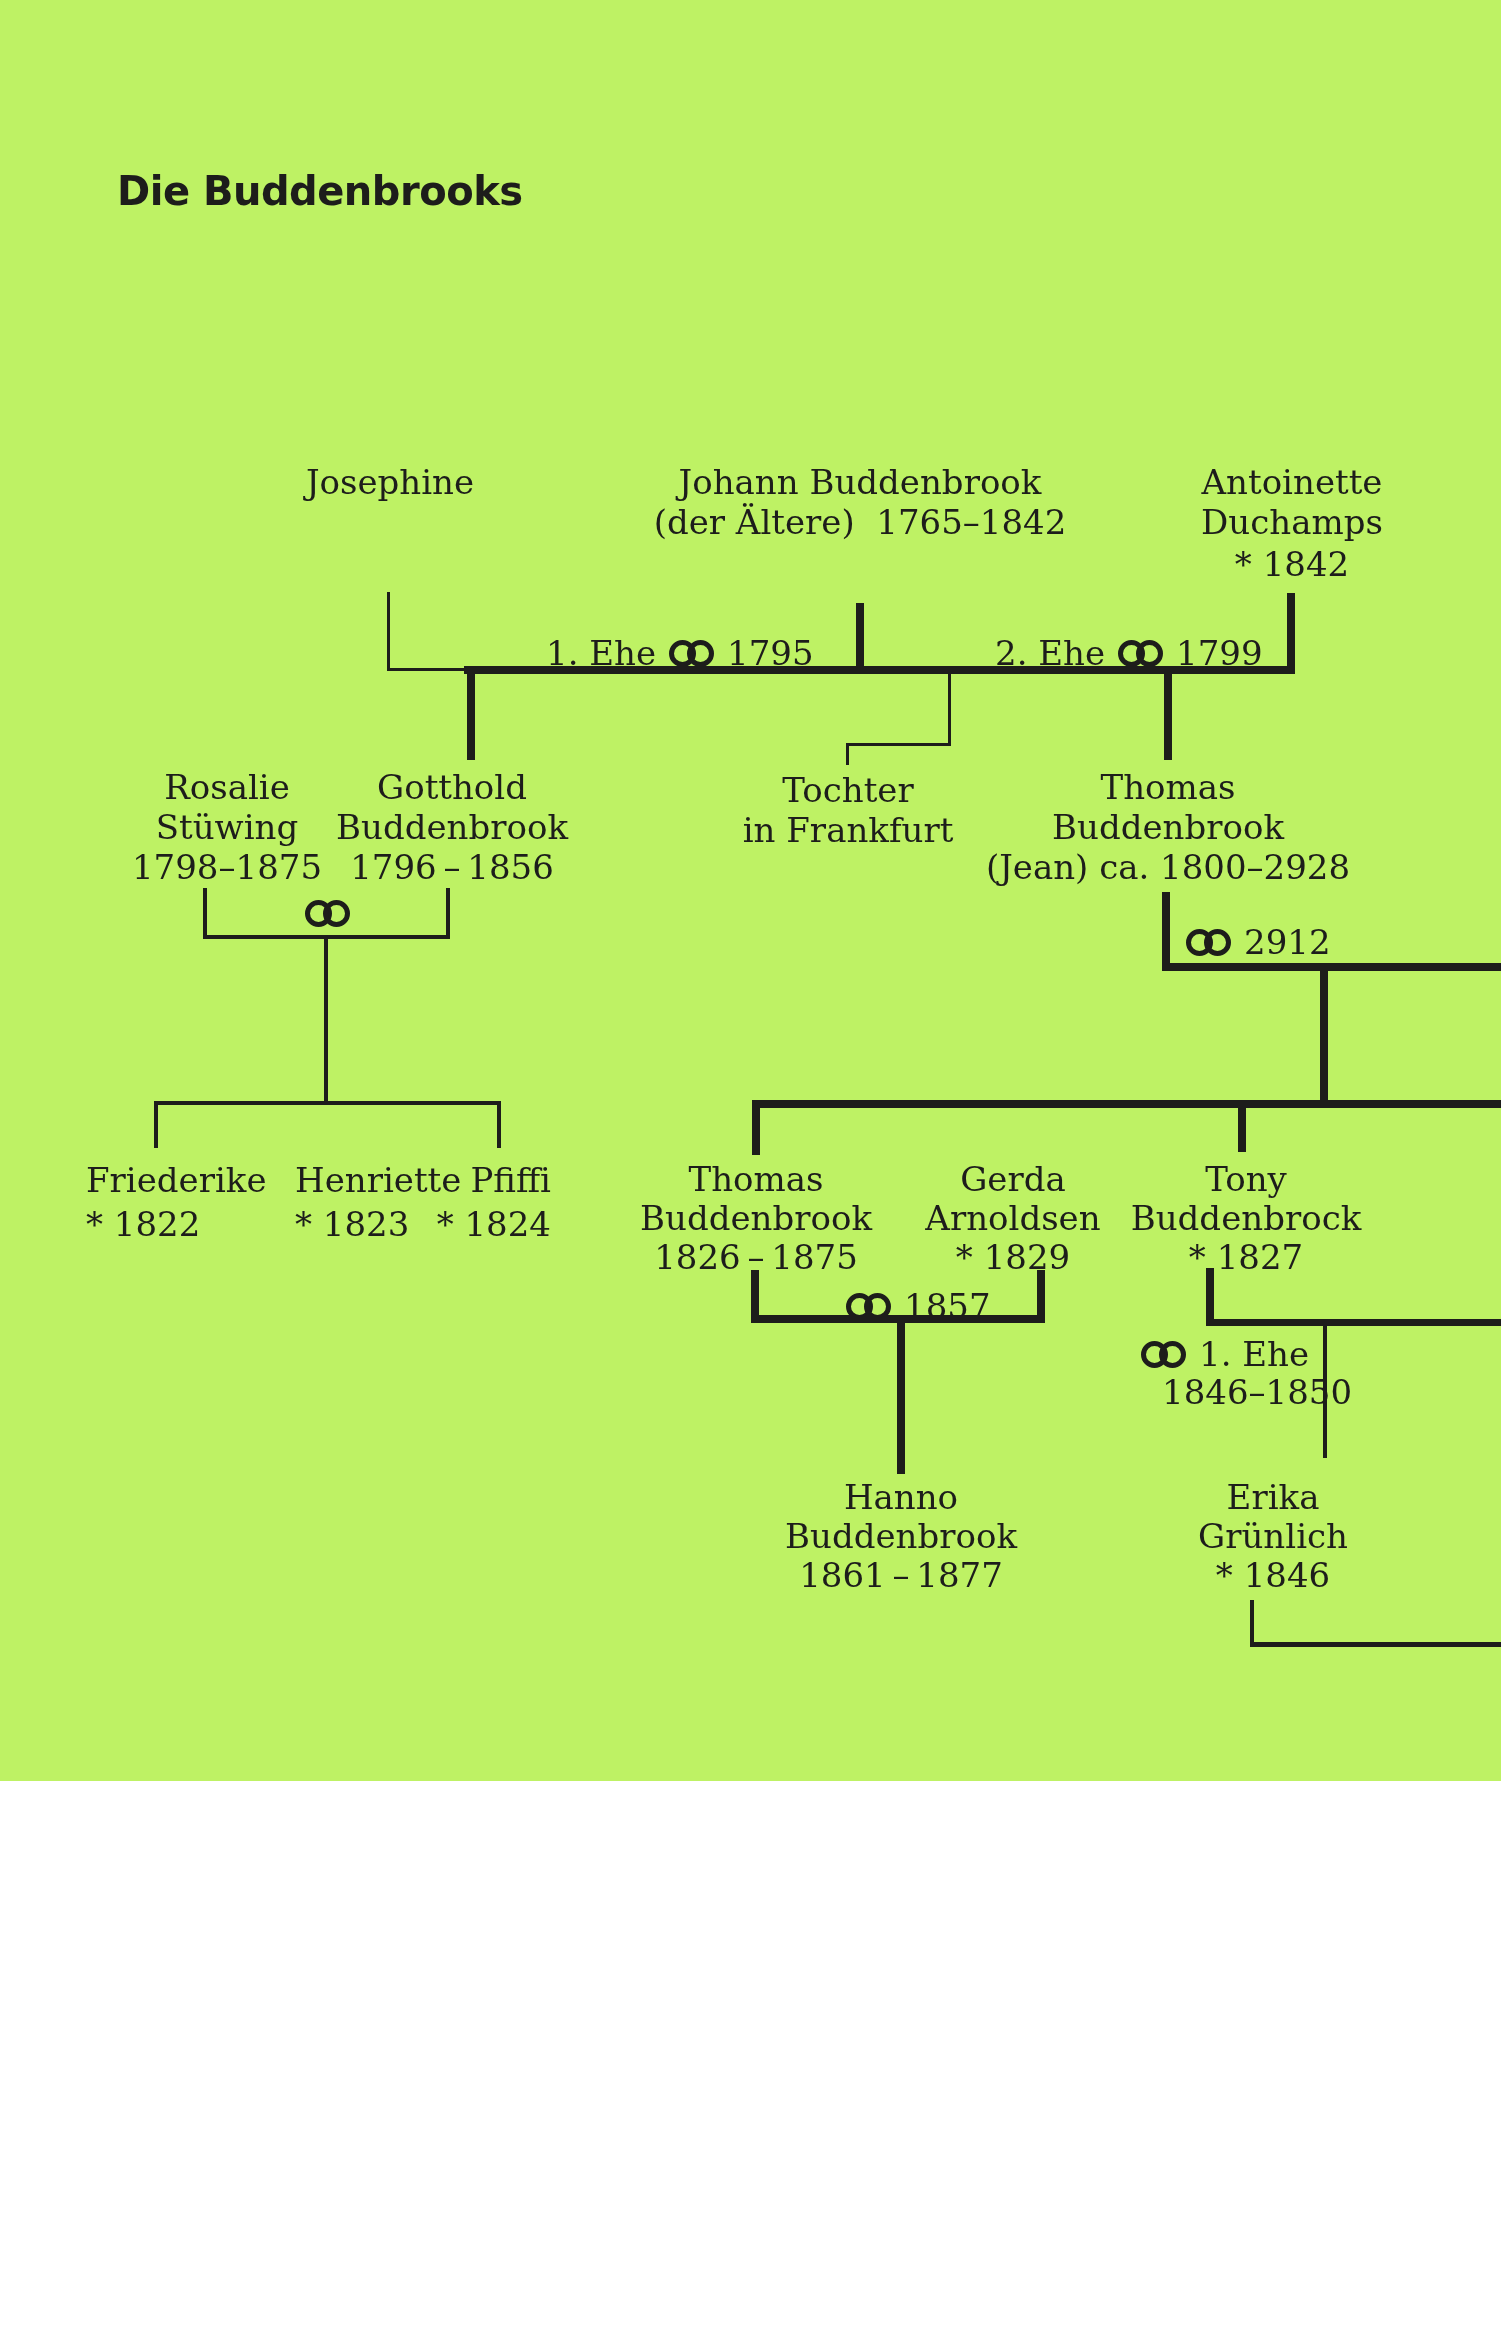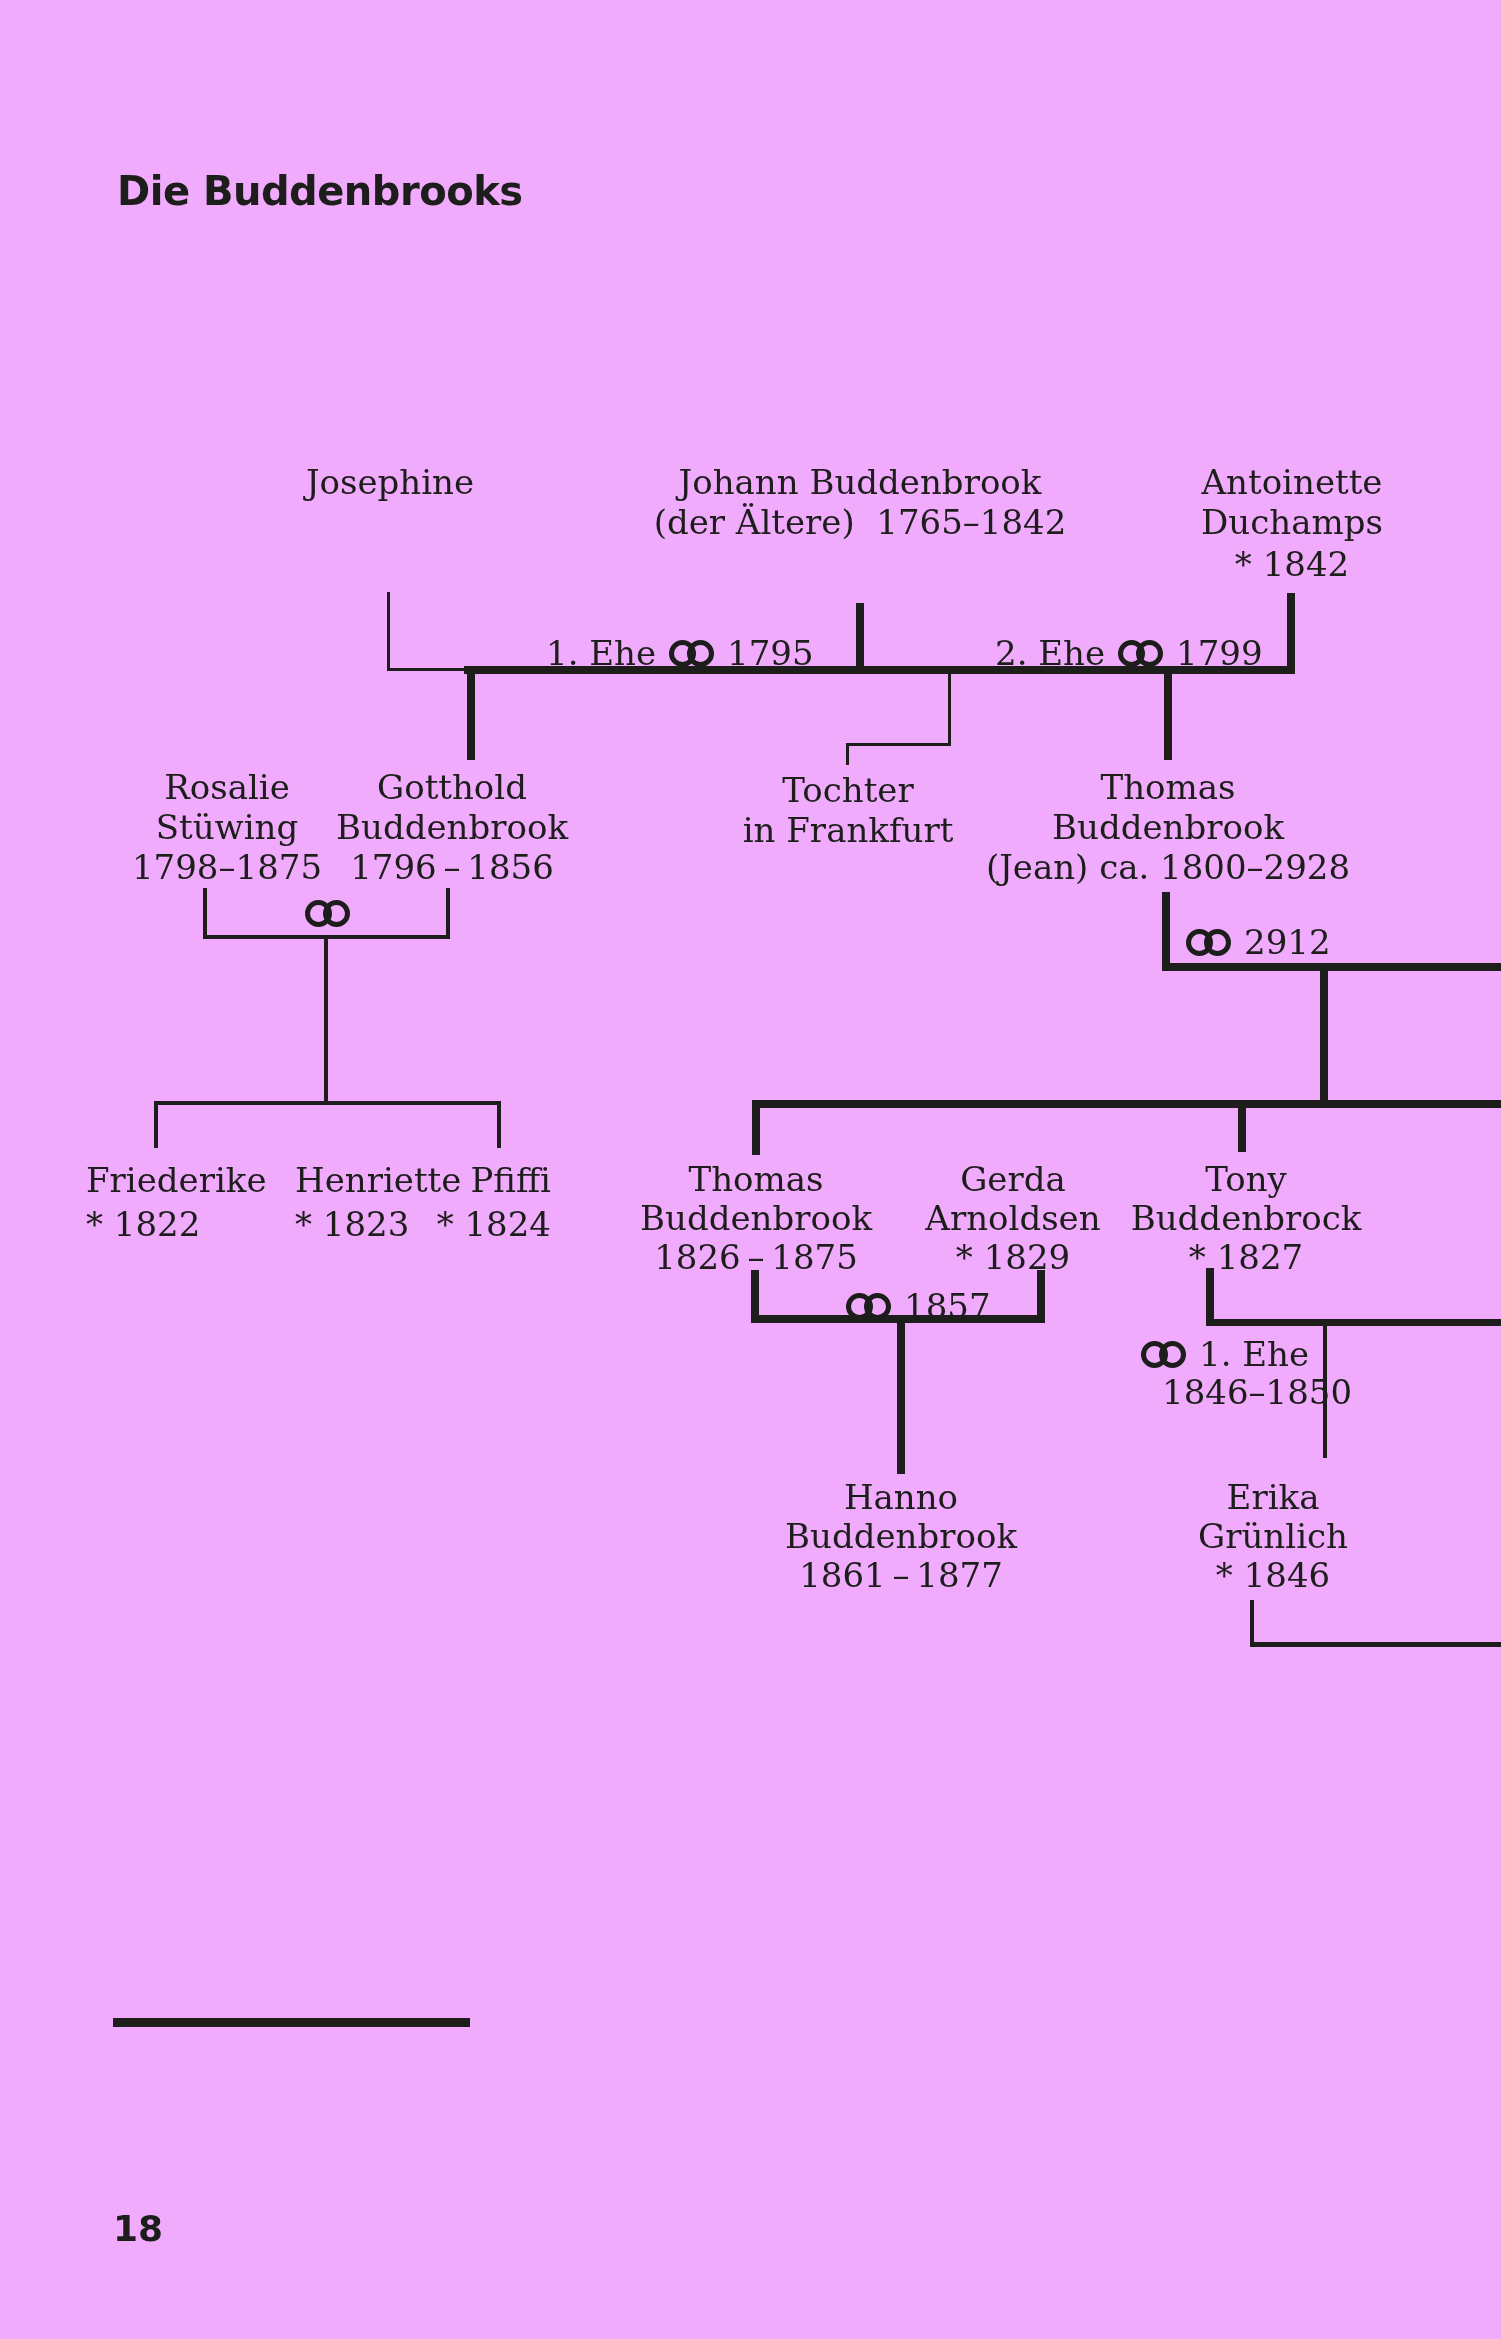--- a/index.html
+++ b/index.html
@@ -1,19 +1,19 @@
 <!DOCTYPE html>
 <html><head>
 <meta charset="utf-8">
 <style>
   html,body{margin:0;padding:0;background:#ffffff;}
   #page{
     position:relative;
-    width:1501px;height:2339px;
-    background:#f0abfc;
+    width:1501px;height:1781px;
+    background:#bef264;
     color:#1d1d1b;
     font-family:"DejaVu Serif", serif;
     overflow:hidden;
     text-decoration:underline;
   }
   
   .t{
     position:absolute;
     font-size:34px;
     line-height:1.18;

